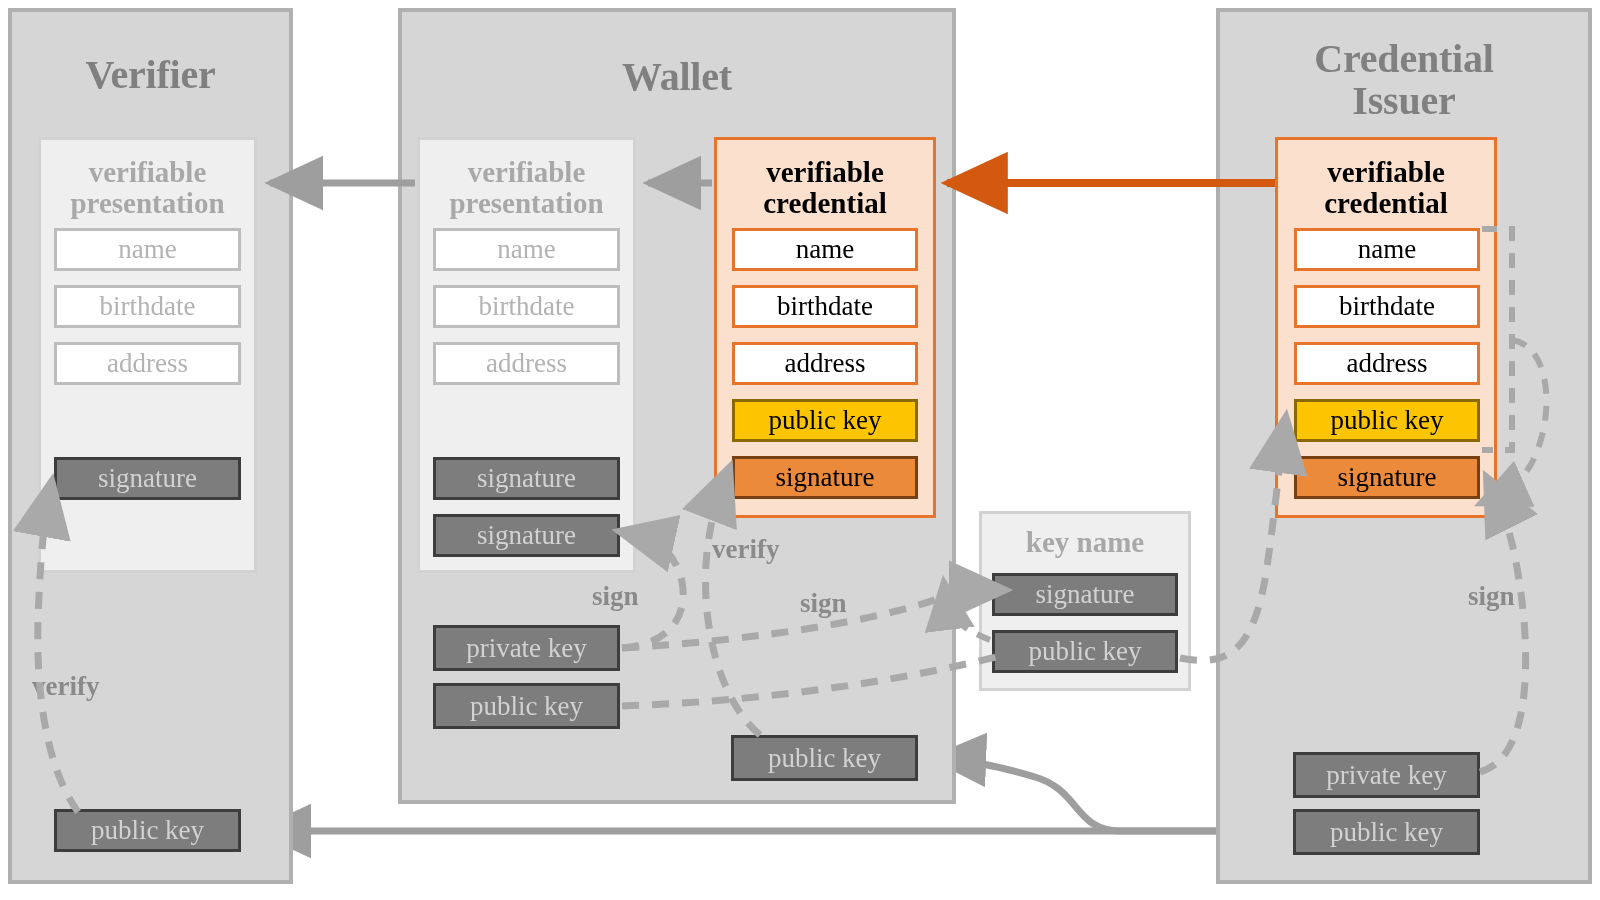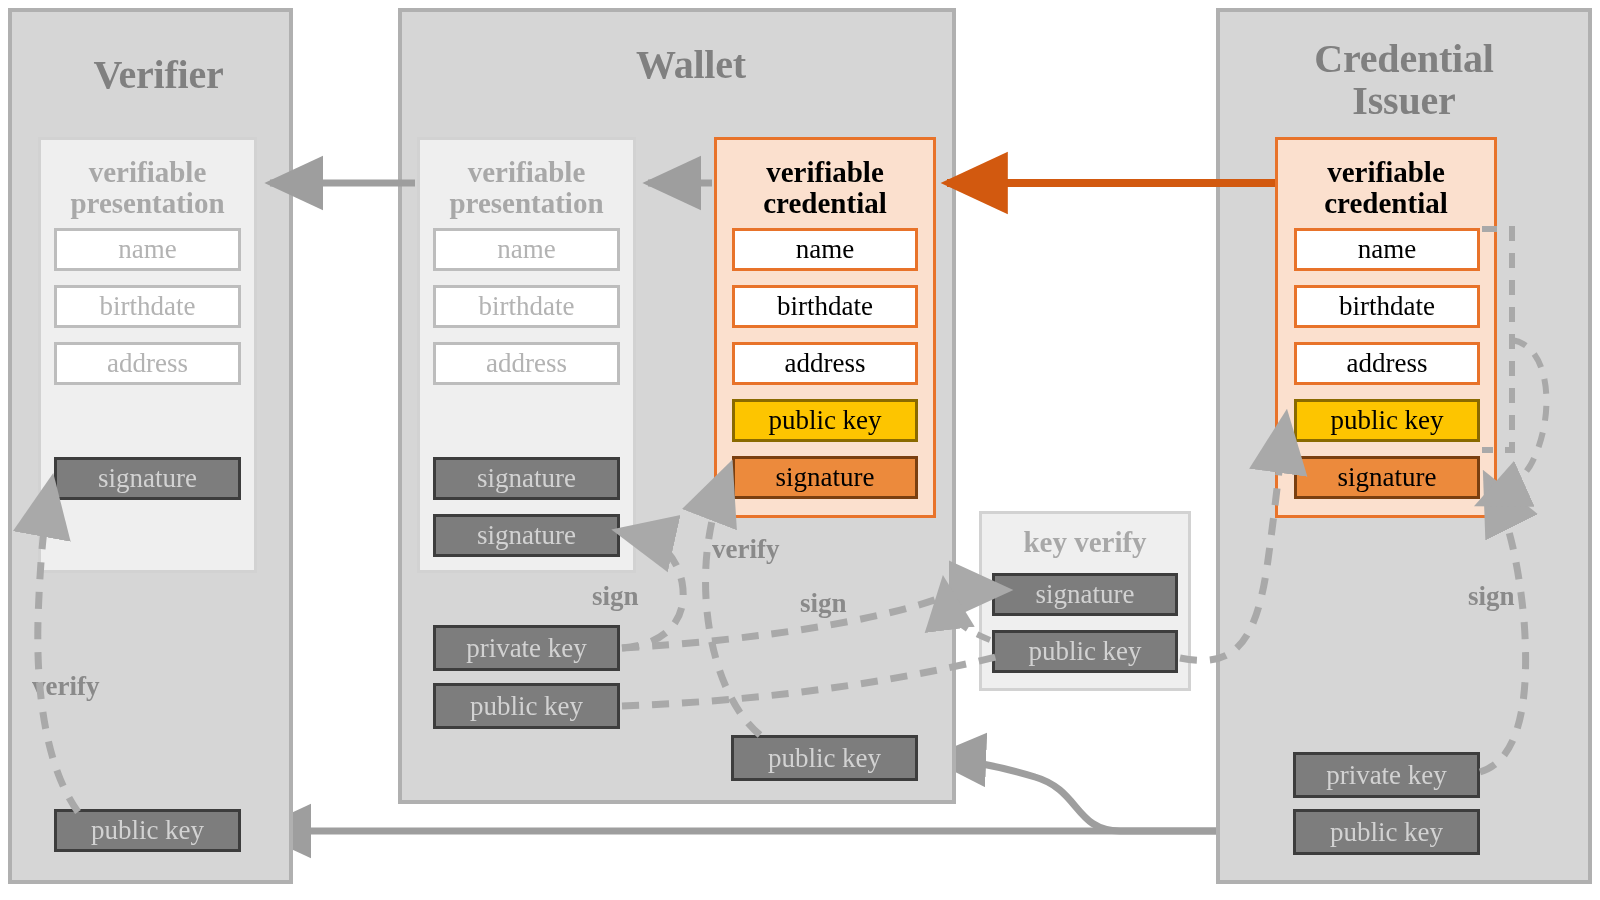--- a/index.html
+++ b/index.html
@@ -137,25 +137,25 @@
         <path d="M0,0.6 L8.4,4.5 L0,8.4 Z" fill="#d2590f"></path>
       </marker>
     </defs>
 
     <path d="M1293,831 L1120,831 C1075,831 1080,790 1035,777 C1000,766 960,759 933,758" fill="none" stroke="#9e9e9e" stroke-width="7" marker-end="url(#arw-grey)"></path>
 
     <path d="M1293,831 L258,831" fill="none" stroke="#9e9e9e" stroke-width="7" marker-end="url(#arw-grey)"></path>
   </svg>
 
   <div class="panel" style="left:8px; top:8px; width:285px; height:876px;">
-    <div class="panel-title" style="top:42px;margin-left:8px;">Verifier</div>
+    <div class="panel-title" style="top:42px;">Verifier</div>
   </div>
 
   <div class="panel" style="left:398px; top:8px; width:558px; height:796px;">
-    <div class="panel-title" style="top:32px;padding-left:14px;">Wallet</div>
+    <div class="panel-title" style="top:44px;">Wallet</div>
   </div>
 
   <div class="panel" style="left:1216px; top:8px; width:376px; height:876px;">
     <div class="panel-title" style="top:26px; white-space:pre-line;">Credential
 Issuer</div>
   </div>
 
   <div class="card faded" style="left:38px; top:137px; width:219px; height:436px;">
     <div class="card-title" style="top:17px; white-space:pre-line;">verifiable
 presentation</div>
@@ -190,21 +190,21 @@
   <div class="chip sig-orange" style="left:732px; top:456px; width:186px; height:43px;">signature</div>
 
   <div class="chip grey" style="left:433px; top:625px; width:187px; height:46px;">private key</div>
   <div class="chip grey" style="left:433px; top:683px; width:187px; height:46px;">public key</div>
   <div class="chip grey" style="left:731px; top:735px; width:187px; height:46px;">public key</div>
 
   <div class="edge-label" style="left:592px; top:581px;">sign</div>
   <div class="edge-label" style="left:712px; top:534px;">verify</div>
 
   <div class="card faded" style="left:979px; top:511px; width:212px; height:180px;">
-    <div class="card-title" style="top:13px;">key verify</div>
+    <div class="card-title" style="top:13px;">key name</div>
   </div>
   <div class="chip grey" style="left:992px; top:573px; width:186px; height:43px;">signature</div>
   <div class="chip grey" style="left:992px; top:630px; width:186px; height:43px;">public key</div>
 
   <div class="edge-label" style="left:800px; top:588px;">sign</div>
 
   <div class="card cred" style="left:1275px; top:137px; width:222px; height:381px;">
     <div class="card-title" style="top:17px; white-space:pre-line;">verifiable
 credential</div>
   </div>

